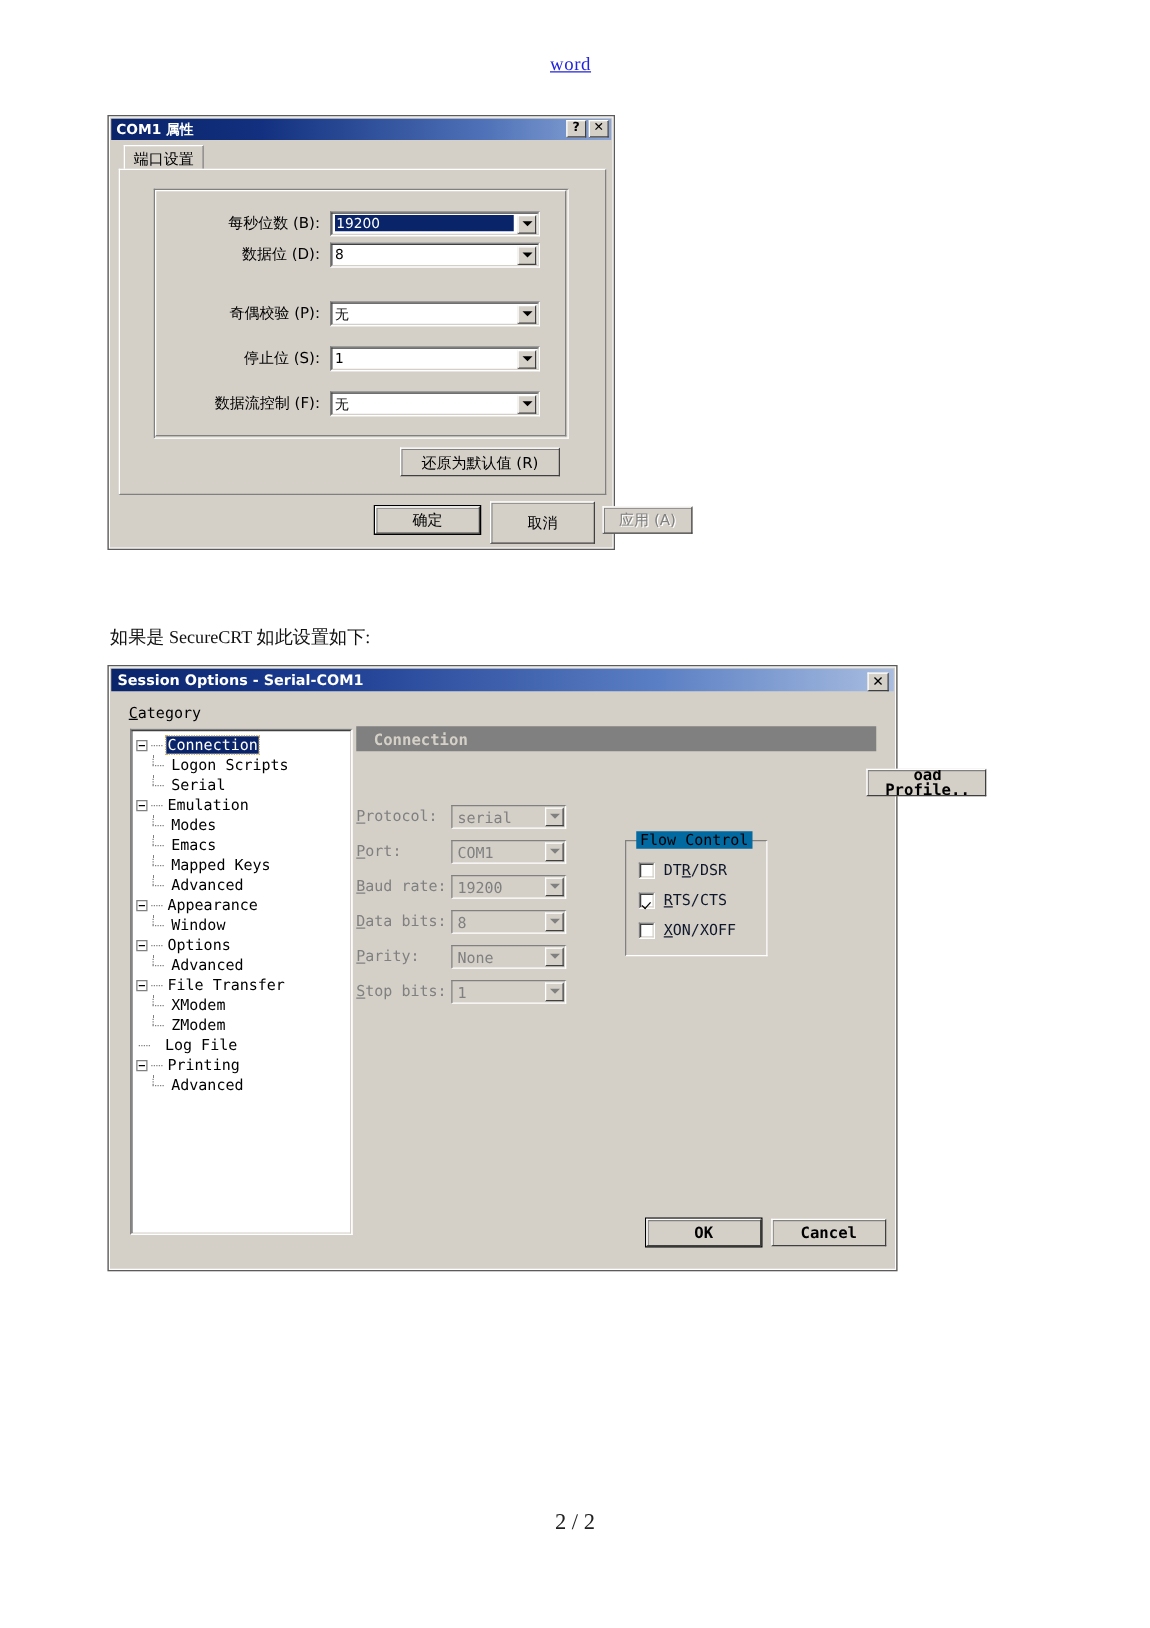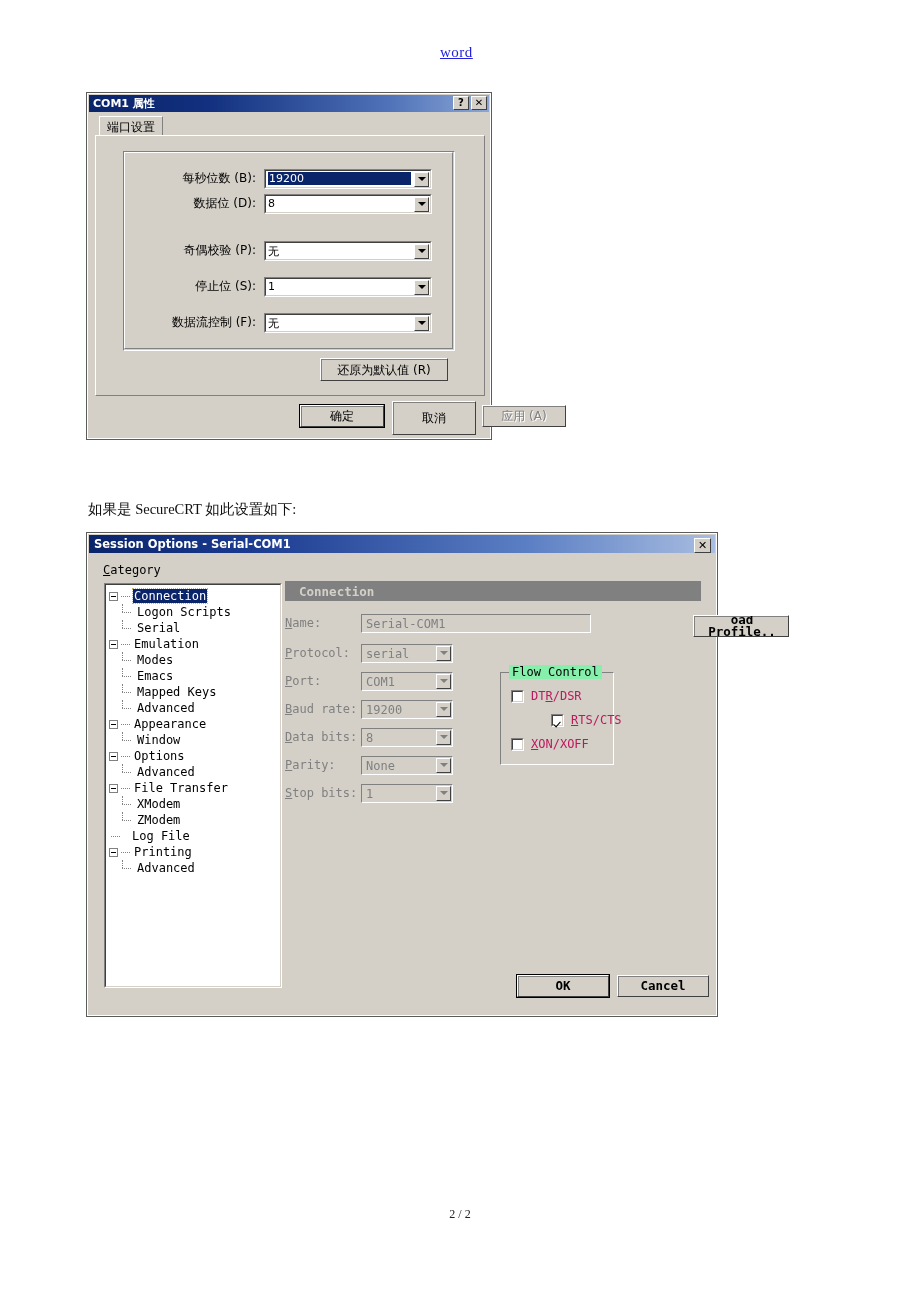--- a/index.html
+++ b/index.html
@@ -36,21 +36,21 @@
     color: #111;
     white-space: nowrap;
   }
   .page-footer {
     position: absolute;
     left: 0;
     top: 1207px;
     width: 920px;
     text-align: center;
     font-family: "Liberation Serif", serif;
-    font-size: 12px;
+    font-size: 18px;
     color: #222;
   }
 
   
   .dlg1 {
     position: absolute;
     left: 86px;
     top: 92px;
     width: 406px;
     height: 348px;
@@ -223,21 +223,21 @@
   .btn.default { box-shadow: 1px 1px 0 0 #808080 inset, -1px -1px 0 0 #d4d0c8 inset, 0 0 0 1px #000 ; }
 
   .btn-restore {
     position: absolute;
     left: 224px; top: 222px;
     width: 128px; height: 23px;
   }
   .dlg1-footer { position: absolute; left: 0; top: 308px; width: 406px; height: 40px; }
   .btn-ok1     { position: absolute; left: 213px; top: 4px; width: 84px; height: 22px; }
   .btn-cancel1 { position: absolute; left: 305px; top: 0; width: 84px; height: 34px; }
-  .btn-apply1  { position: absolute; left: 395px; top: 4px; width: 84px; height: 22px; text-align: center; }
+  .btn-apply1  { position: absolute; left: 395px; top: 4px; width: 72px; height: 22px; text-align: center; }
 
   
   .dlg2 {
     position: absolute;
     left: 86px;
     top: 532px;
     width: 632px;
     height: 485px;
     background: #d4d0c8;
     border: 1px solid #5b5b5b;
@@ -413,34 +413,34 @@
     left: 413px; top: 139px;
     width: 114px; height: 93px;
     border: 1px solid #808080;
     border-right-color: #ffffff;
     border-bottom-color: #ffffff;
     box-sizing: border-box;
   }
   .flowbox-legend {
     position: absolute;
     left: 8px; top: -8px;
-    background: #86efac;
+    background: #0369a1;
     padding: 0 3px;
     font-family: "DejaVu Sans Mono", monospace;
     font-size: 12px;
     color: #000;
     white-space: nowrap;
   }
   .cbrow {
     position: absolute;
     left: 10px;
     display: flex; align-items: center;
     font-family: "DejaVu Sans Mono", monospace;
     font-size: 12px;
-    color: #be185d;
+    color: #0f172a;
   }
   .cbox {
     width: 13px; height: 13px;
     background: #ffffff;
     border: 1px solid #808080;
     border-right-color: #ffffff;
     border-bottom-color: #ffffff;
     margin-right: 7px;
     box-sizing: border-box;
     position: relative;
@@ -685,24 +685,20 @@
           <span class="elbow"></span>
           <span class="tlabel">Advanced</span>
         </div>
       </div>
   </div>
 
   <div class="panel-header">
     <span>Connection</span>
   </div>
 
-  <div class="f2-row" style="left:198px; top:80px; width:404px;">
-    <div class="f2-label"><u>N</u>ame:</div>
-    <div class="f2-text" style="width:230px;">Serial-COM1</div>
-  </div>
   <div class="btn btn-loadprofile">oad Profile..</div>
 
   <div class="f2-row" style="left:198px; top:110px;">
     <div class="f2-label"><u>P</u>rotocol:</div>
     <div class="f2-combo">
       <div class="ctext">serial</div>
       <div class="carrow">
           <i class="arrow-glyph"></i>
         </div>
     </div>
@@ -758,21 +754,21 @@
     </div>
   </div>
 
   <div class="flowbox">
     <div class="flowbox-legend">Flow Control</div>
 
     <div class="cbrow" style="top:16px;">
       <span class="cbox"></span>
       <span>DT<u>R</u>/DSR</span>
     </div>
-    <div class="cbrow" style="top:40px;margin-left:40px;">
+    <div class="cbrow" style="top:40px;">
       <span class="cbox checked"></span>
       <span><u>R</u>TS/CTS</span>
     </div>
     <div class="cbrow" style="top:64px;">
       <span class="cbox"></span>
       <span><u>X</u>ON/XOFF</span>
     </div>
   </div>
 
   <div class="btn default btn-ok2">OK</div>

